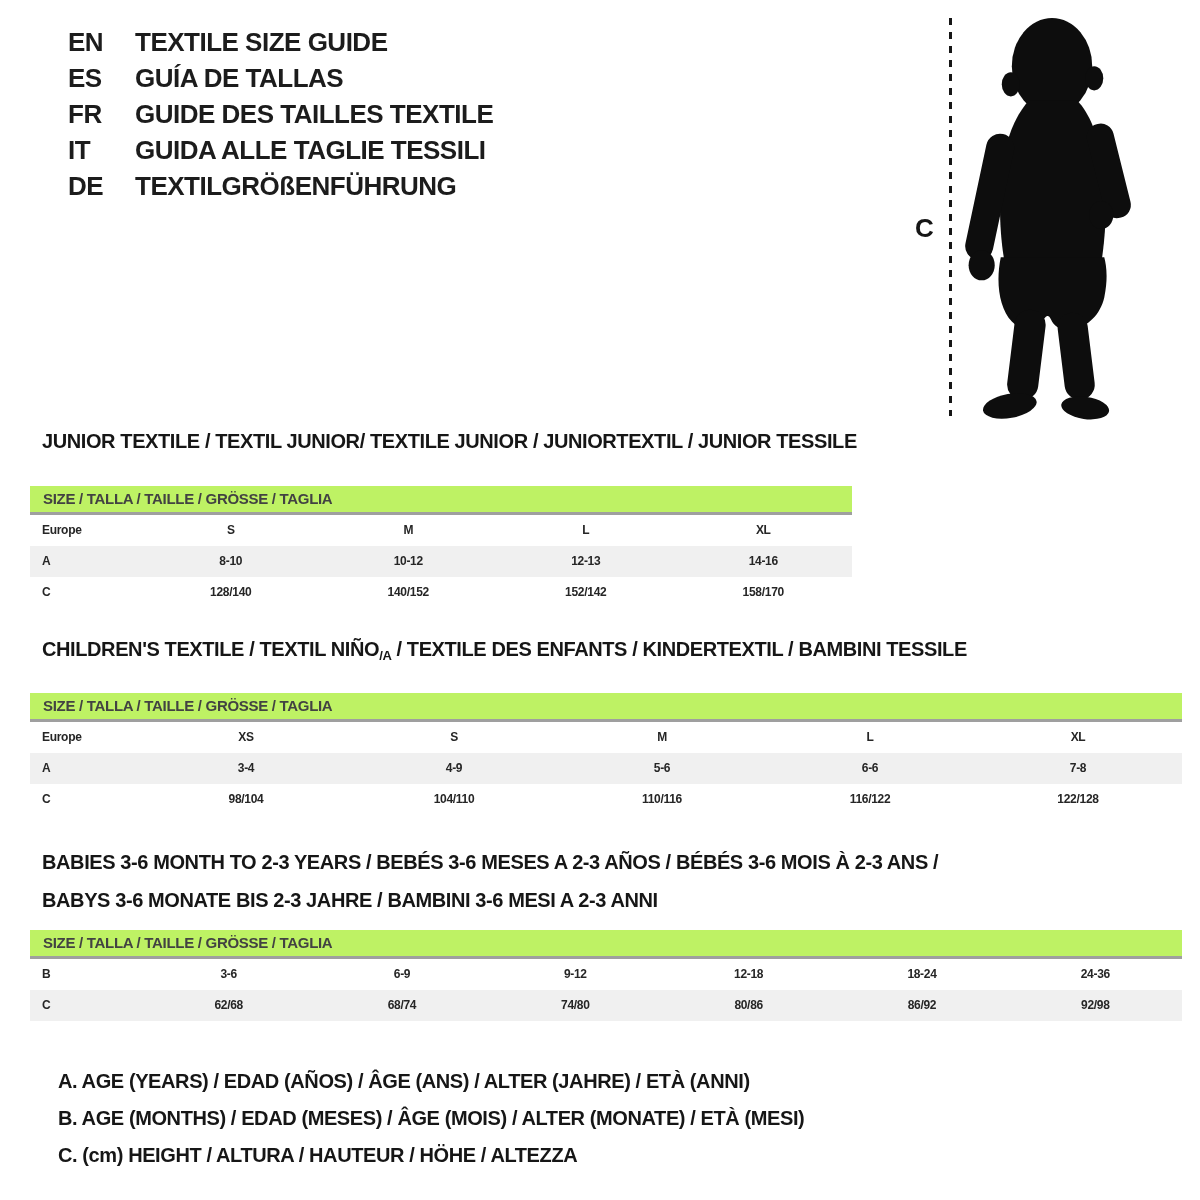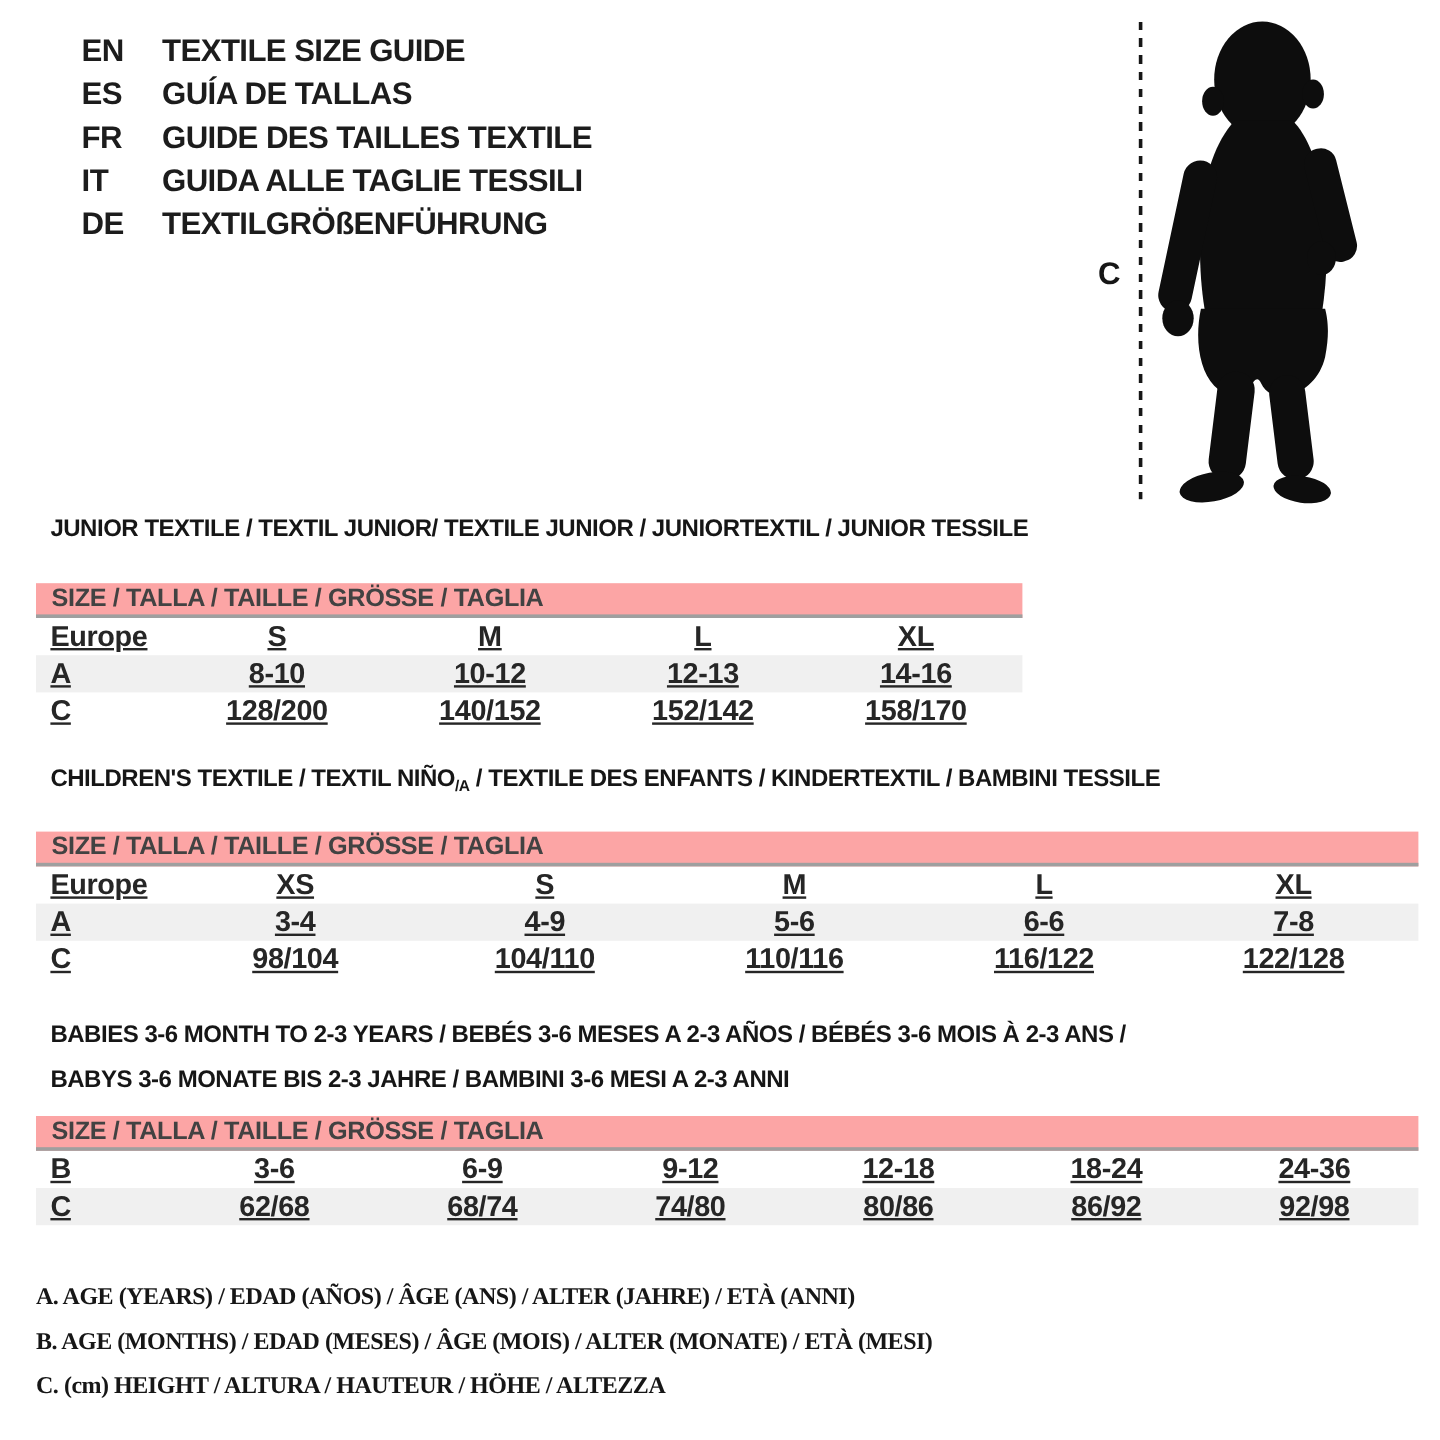--- a/index.html
+++ b/index.html
@@ -45,32 +45,32 @@
   .h-babies { top: 843px; line-height: 38px; }
   .h-babies .hline { display: block; }
   .sub-a { font-size: 13px; vertical-align: -4px; }
 
   
   .table { position: absolute; left: 30px; }
   .t-junior { top: 486px; width: 822px; }
   .t-children { top: 693px; width: 1152px; }
   .t-babies { top: 930px; width: 1152px; }
   .bar {
-    height: 29px; background: #fca5a5;
+    height: 29px; background: #bef264;
     border-bottom: 3px solid #9f9f9f;
-    font-size: 21px; line-height: 26px; padding-left: 13px;
+    font-size: 15px; line-height: 26px; padding-left: 13px;
     color: #424242; letter-spacing: -0.3px;
   }
-  .trow { display: flex; height: 31px; line-height: 31px; font-size: 24px; color: #262626; text-decoration: underline; }
+  .trow { display: flex; height: 31px; line-height: 31px; font-size: 12px; color: #262626; }
   .trow.shaded { background: #f0f0f0; }
   .lbl { width: 112px; padding-left: 12px; letter-spacing: -0.3px; }
   .cell { flex: 1; text-align: center; letter-spacing: -0.3px; }
 
   
-  .notes { position: absolute; left: 30px; top: 1063px; font-family: Liberation Serif, serif; }
+  .notes { position: absolute; left: 58px; top: 1063px; }
   .note-line {
     font-size: 20px; line-height: 37px; letter-spacing: -0.4px;
     white-space: nowrap; color: #161616;
   }
 </style>
 </head>
 <body>
 
 <div class="page">
 
@@ -127,21 +127,21 @@
     </div>
     <div class="trow shaded">
       <span class="lbl">A</span>
       <span class="cell">8-10</span>
       <span class="cell">10-12</span>
       <span class="cell">12-13</span>
       <span class="cell">14-16</span>
     </div>
     <div class="trow">
       <span class="lbl">C</span>
-      <span class="cell">128/200</span>
+      <span class="cell">128/140</span>
       <span class="cell">140/152</span>
       <span class="cell">152/142</span>
       <span class="cell">158/170</span>
     </div>
   </div>
 
   <div class="heading h-children">
     <span>CHILDREN'S TEXTILE / TEXTIL NIÑO</span><span class="sub-a">/A</span><span> / TEXTILE DES ENFANTS / KINDERTEXTIL / BAMBINI TESSILE</span>
   </div>
   <div class="table t-children">

